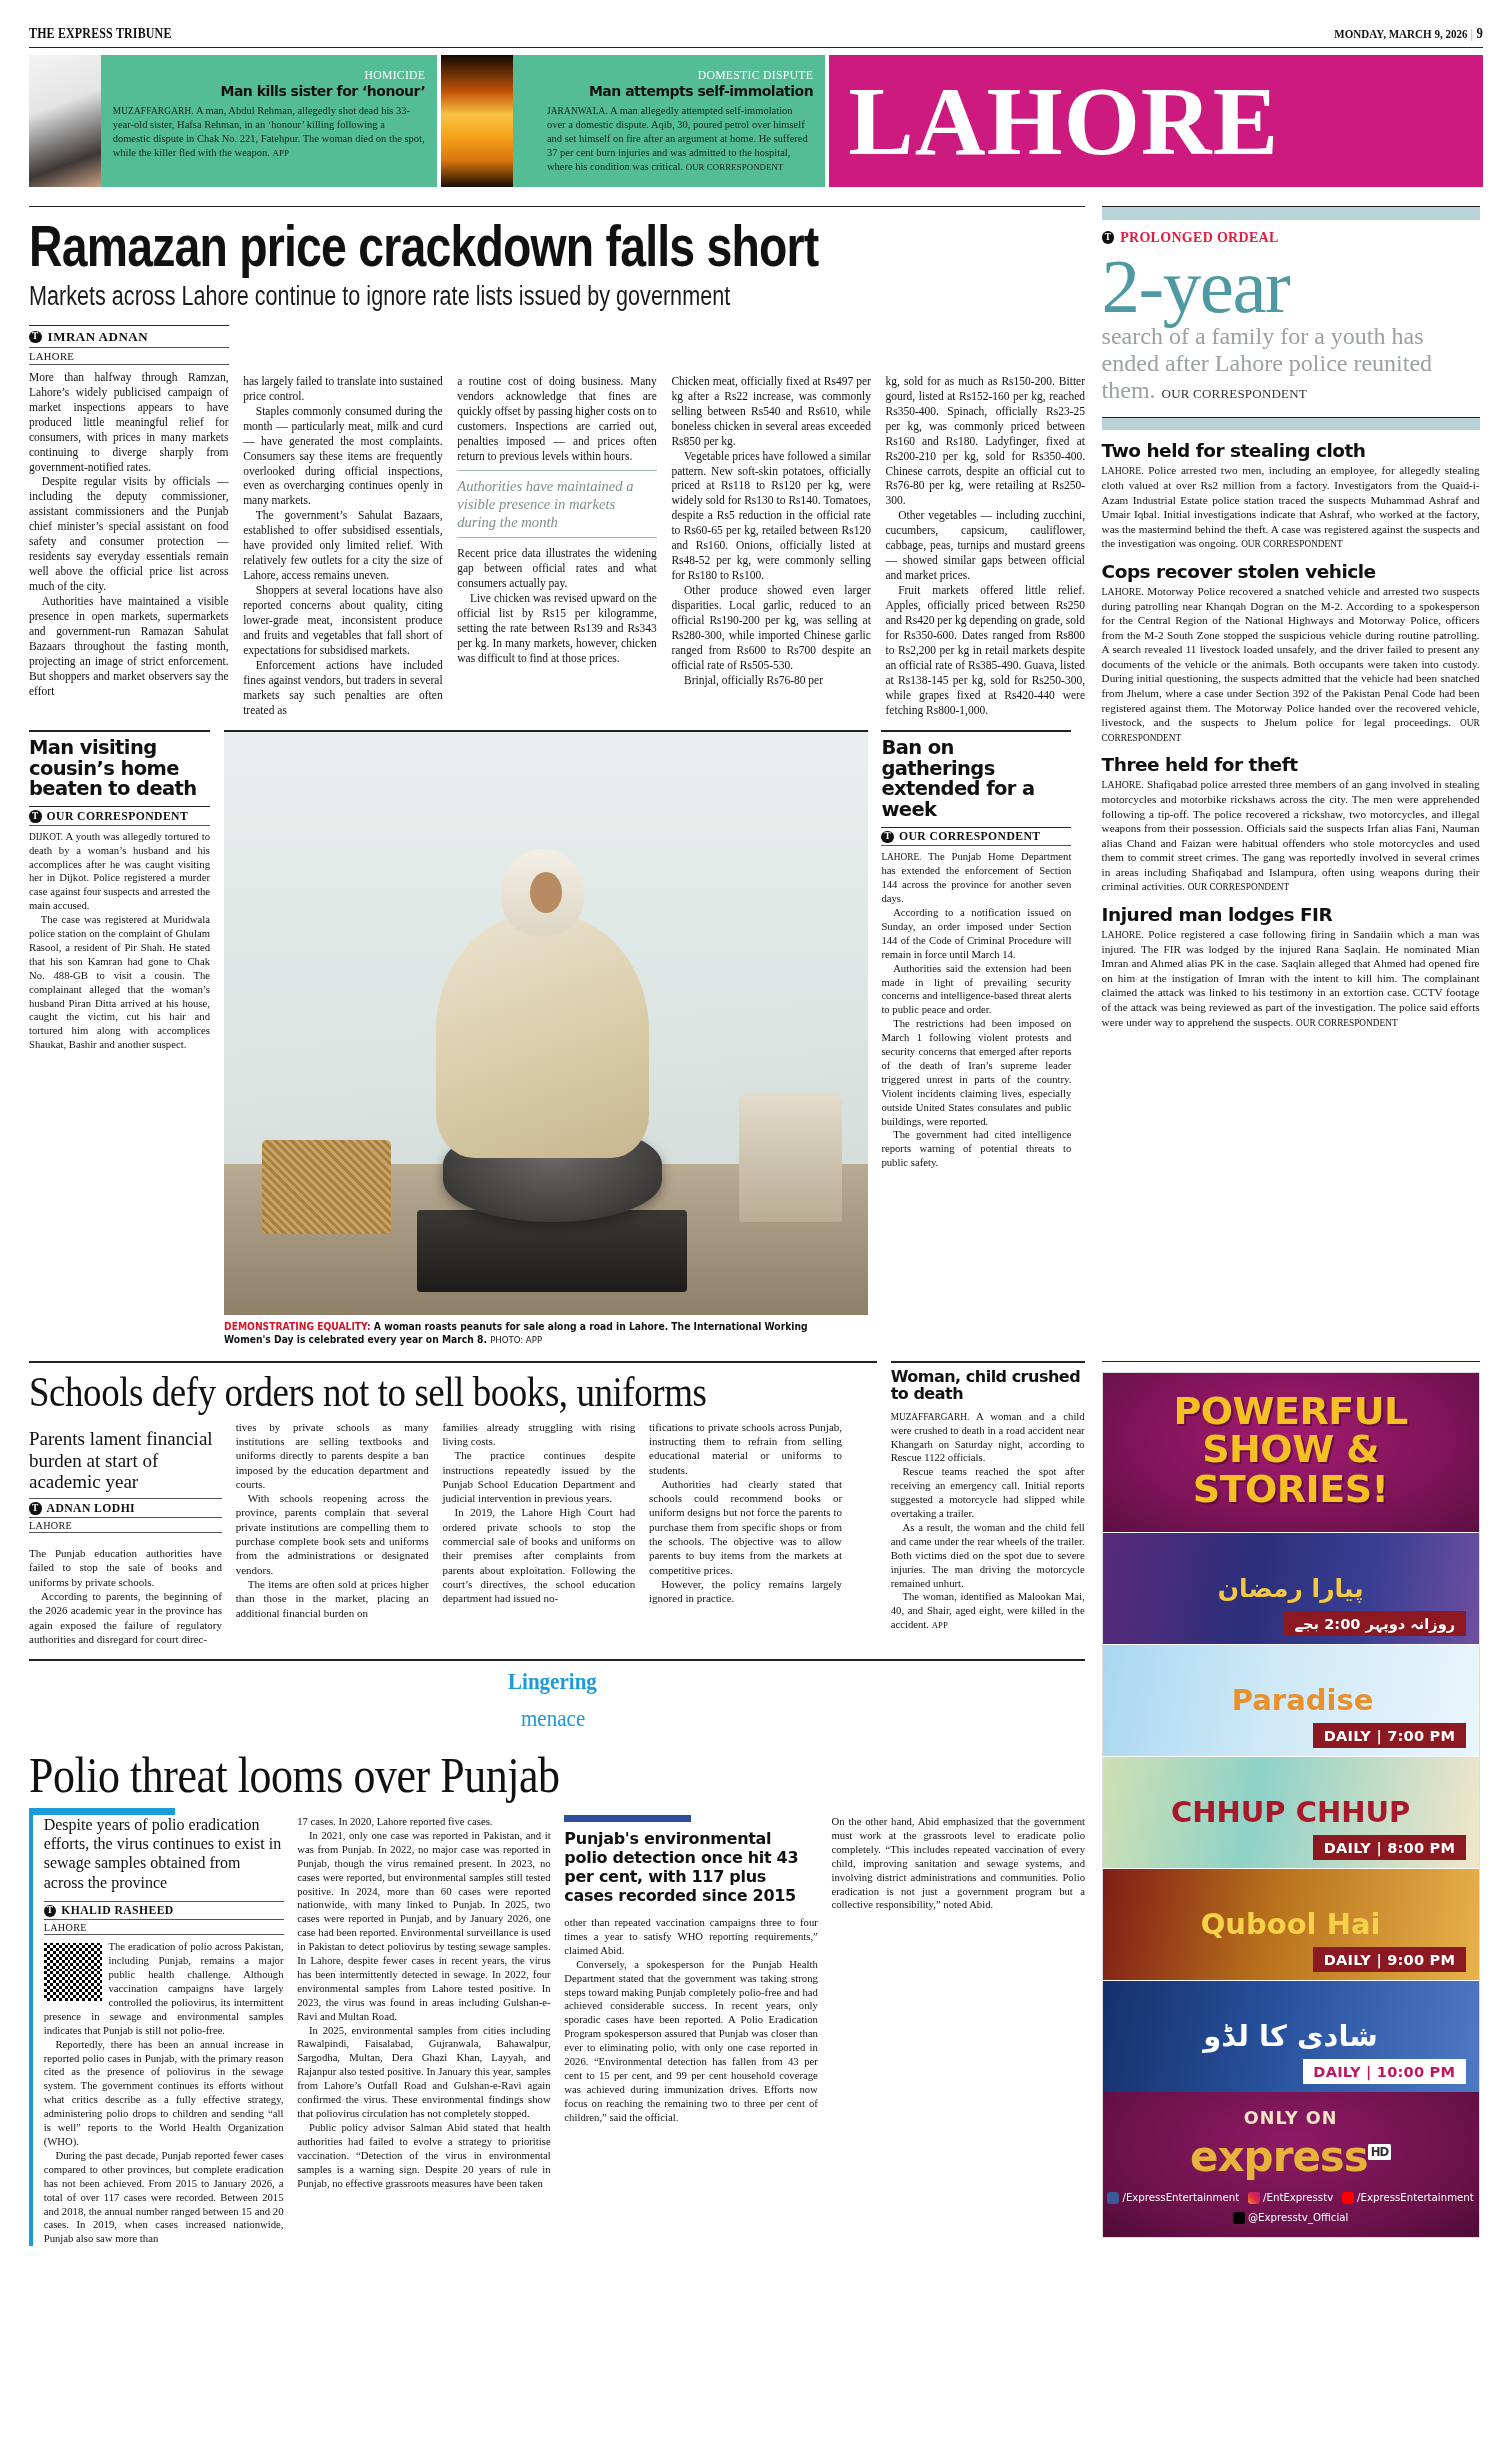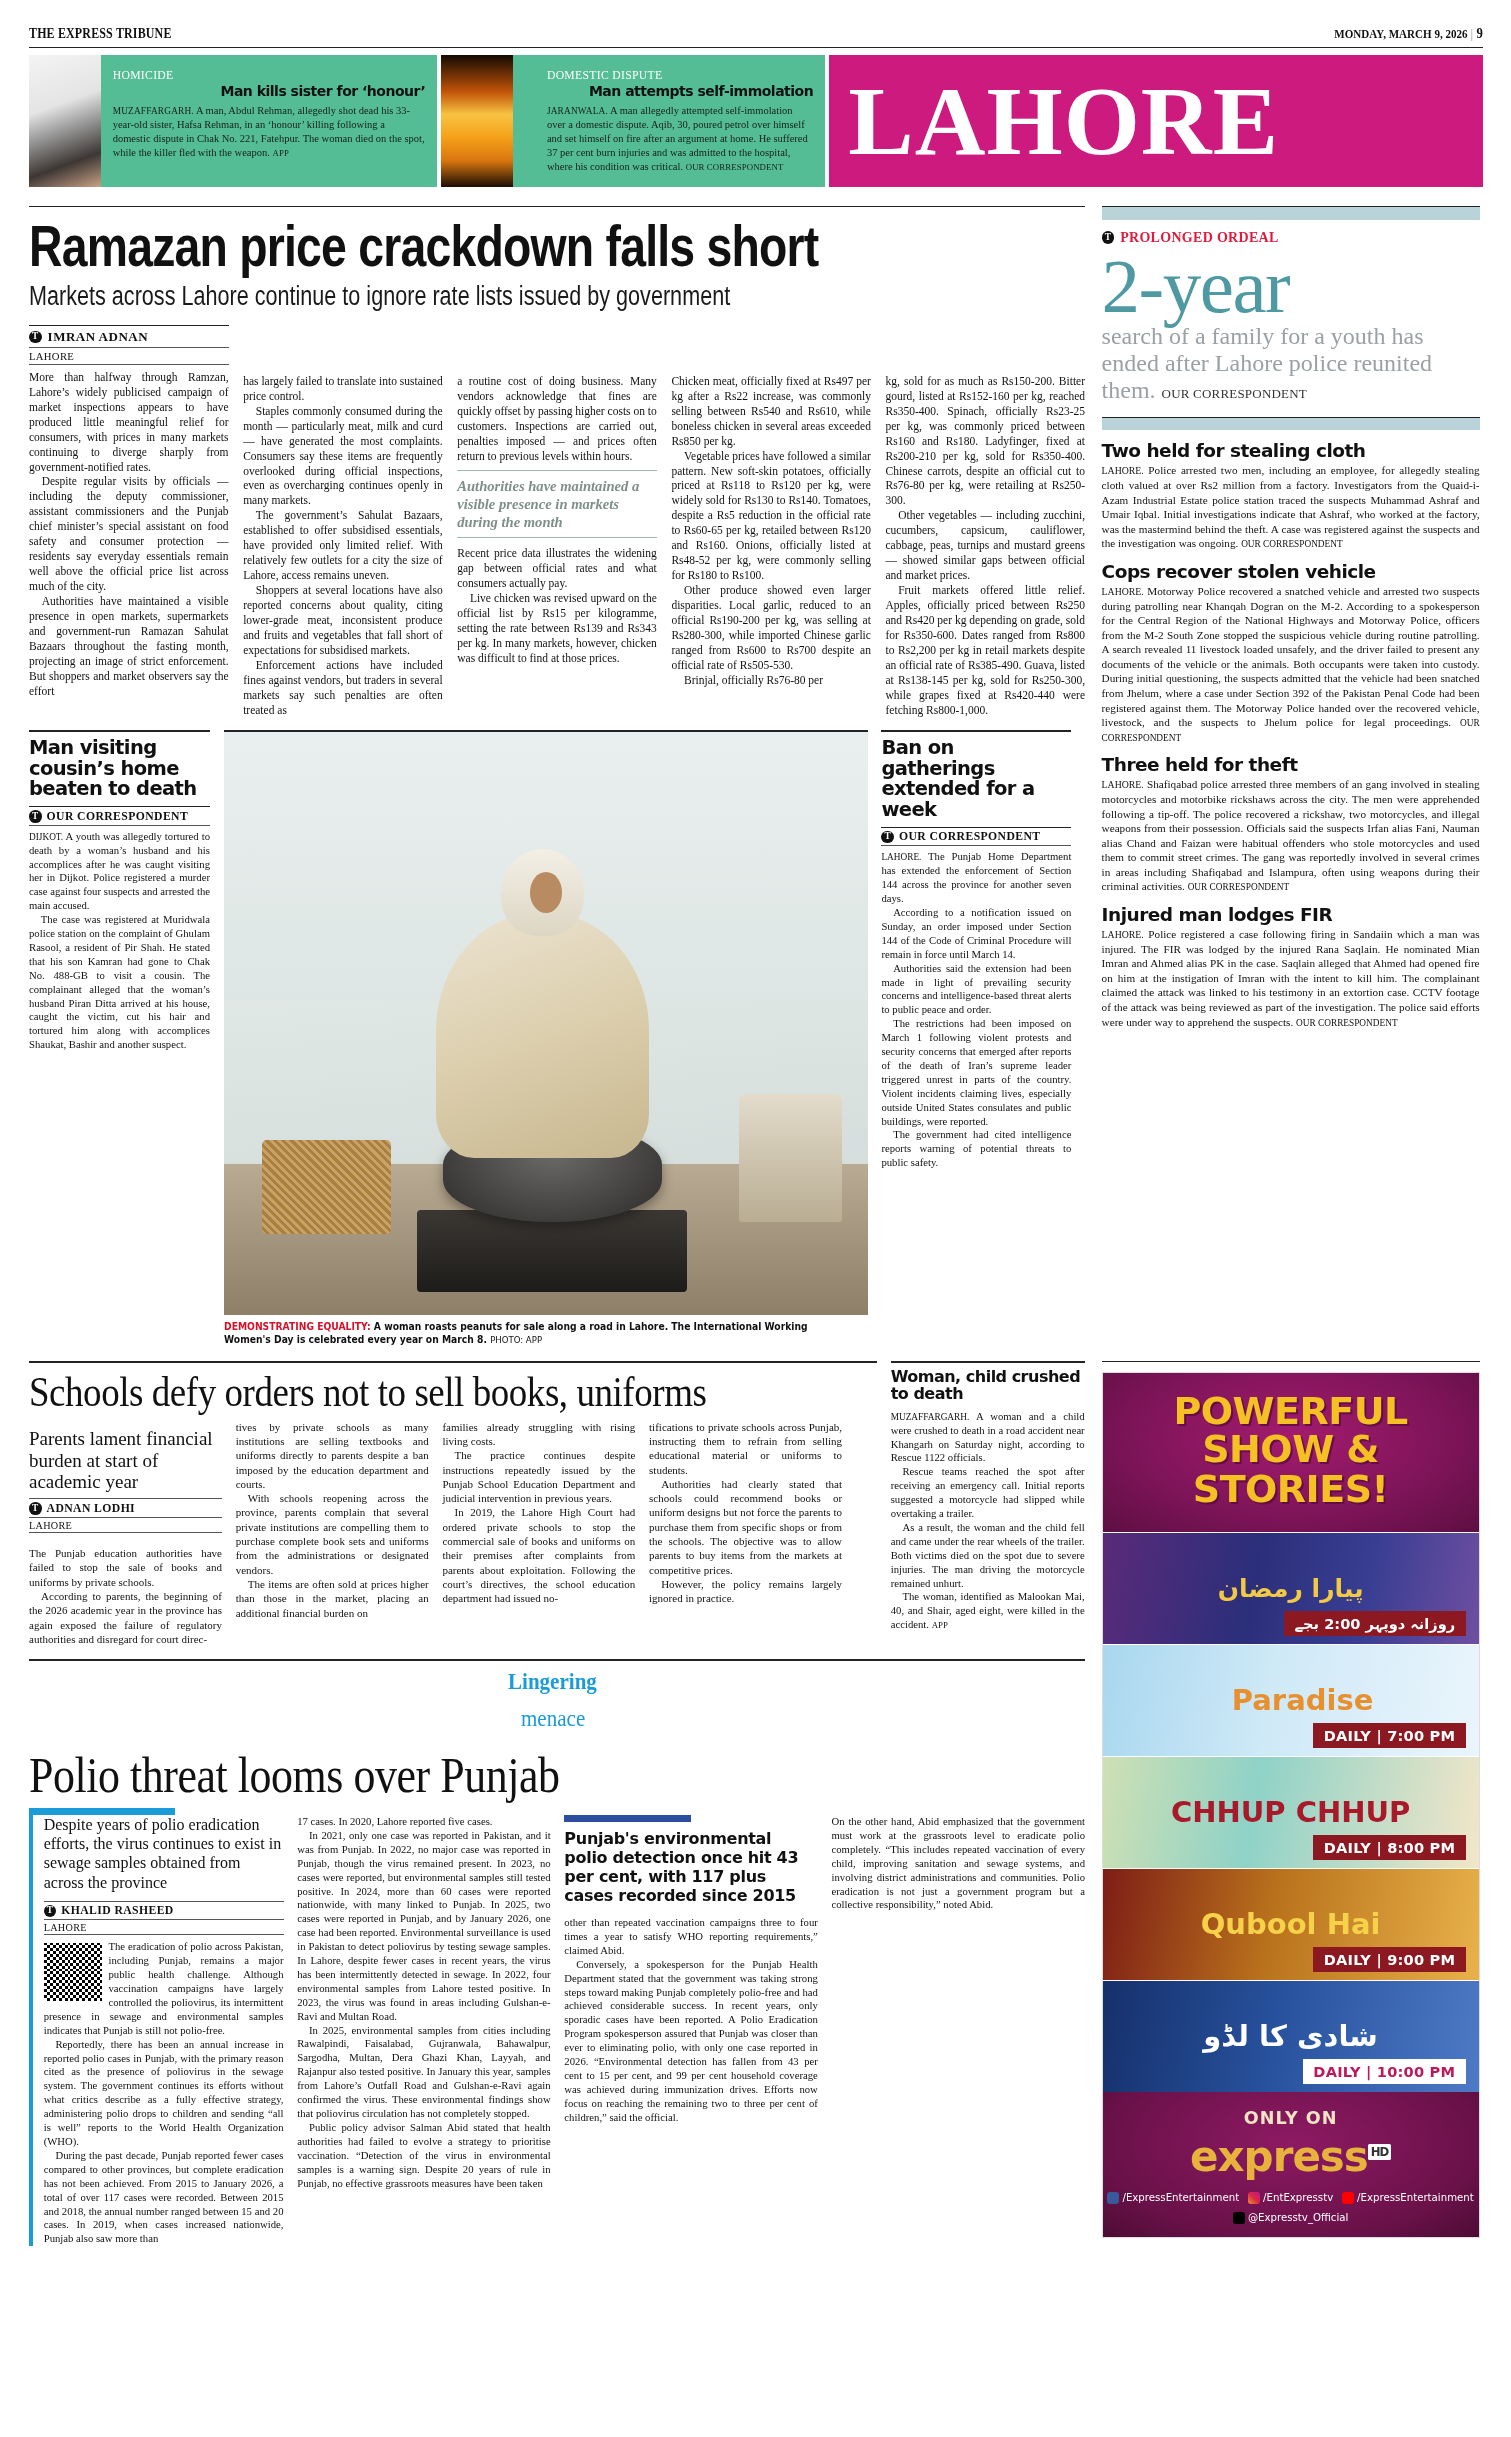--- a/index.html
+++ b/index.html
@@ -24,21 +24,21 @@
   .dateline .sep { color:#888; margin:0 3.9px; font-weight:400;}
   .dateline .pg { font-size: 15px; }
   .rule-thin { border-top: 1.5px solid #222; }
 
   
   .teasers { display: flex; height: 132px; margin-top: 6.8px; }
   .tz { display: flex; flex: 0 0 auto; }
   .tz-photo { width: 72px; background-size: cover; background-position: center; }
   .tz-body { background: #55bd95; padding: 14.6px 11.7px 4.9px 11.7px; }
   .tz-kicker { color:#fff; font-size: 11.7px; letter-spacing: 0.3px; font-weight:400;
-               font-family:"Liberation Serif",serif; margin-bottom: 2px;}
+               font-family:"Liberation Serif",serif; margin-bottom: 2px; text-align: right;}
   .tz-head { font-family:"DejaVu Sans", sans-serif; font-weight:700; font-size:14px;
              color:#111; letter-spacing:-0.5px; margin-bottom: 4.9px; line-height:1.05;text-align:right;}
   .tz-text { font-size: 10.5px; line-height: 1.33; color:#15201c;
              font-family:"Liberation Serif",serif; }
   .tz-text .loc { font-variant: small-caps; font-size: 9.3px; letter-spacing:0.2px;}
   .tz-text .cred { font-variant: small-caps; font-size: 8.8px; letter-spacing:0.1px;}
 
   .gun { background: linear-gradient(160deg,#f4f4f4 0%,#e4e4e4 38%,#9b9b9b 55%,#3d3734 78%,#c9a086 100%); }
   .fire { background: linear-gradient(0deg,#1b0d04 0%,#d9760f 20%,#f5a21a 38%,#f7c343 55%,#c25408 72%,#140903 100%); }
 
@@ -72,21 +72,21 @@
   .tmark { width:12.7px; height:12.7px; border-radius:50%; background:#111; color:#fff;
            font-family:"Liberation Serif",serif; font-weight:700; font-size:9.3px;
            display:inline-flex; align-items:center; justify-content:center; line-height:1;
            flex:0 0 auto;}
   .byline .bl-city { border-top:0.7px solid #555; border-bottom:0.7px solid #555;
                      padding: 2px 0 1.5px 0; font-size:10.7px; letter-spacing:0.3px; }
 
   .pullquote { font-family:"Liberation Serif",serif; font-style:italic; color:#7e8f8a;
                font-size:14.6px; line-height:1.24; border-top:1px solid #9fb6b1;
                border-bottom:1px solid #9fb6b1; padding:5.9px 0; margin: 6.8px 0 7.8px 0;
-               break-inside: avoid; font-weight: bold; }
+               break-inside: avoid; }
 
   
   .lead-body { display:flex; gap:14.6px; margin-top: 3.9px; }
   .lead-body .c { width: 246px; }
   .lead-body p { font-size: 11.5px; line-height:1.3; text-align:justify;
                  text-indent:1.1em; hyphens:auto; }
   .lead-body p.first { text-indent:0; }
 
   
   .photo-row { display:flex; gap:13.7px; margin-top: 12.7px; }

